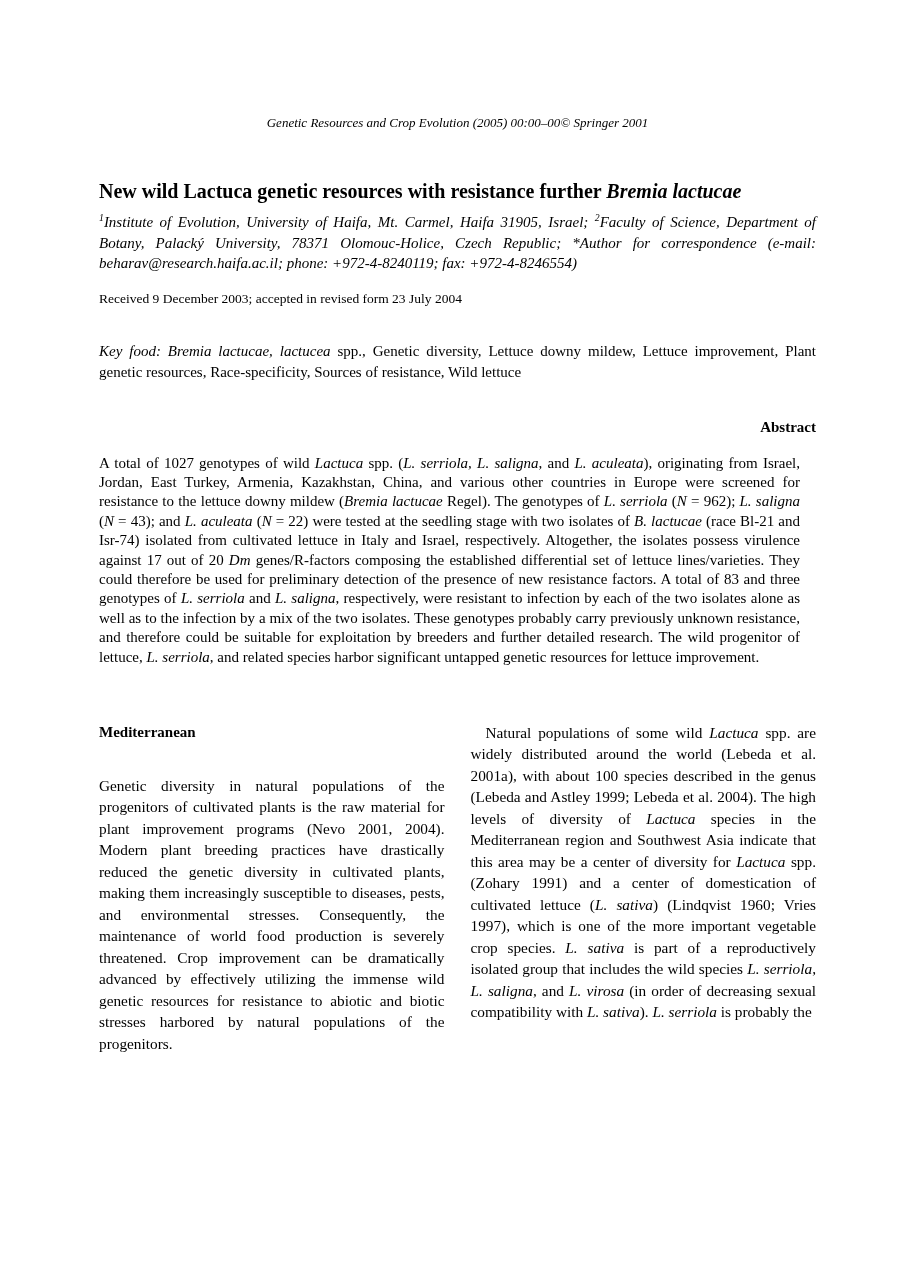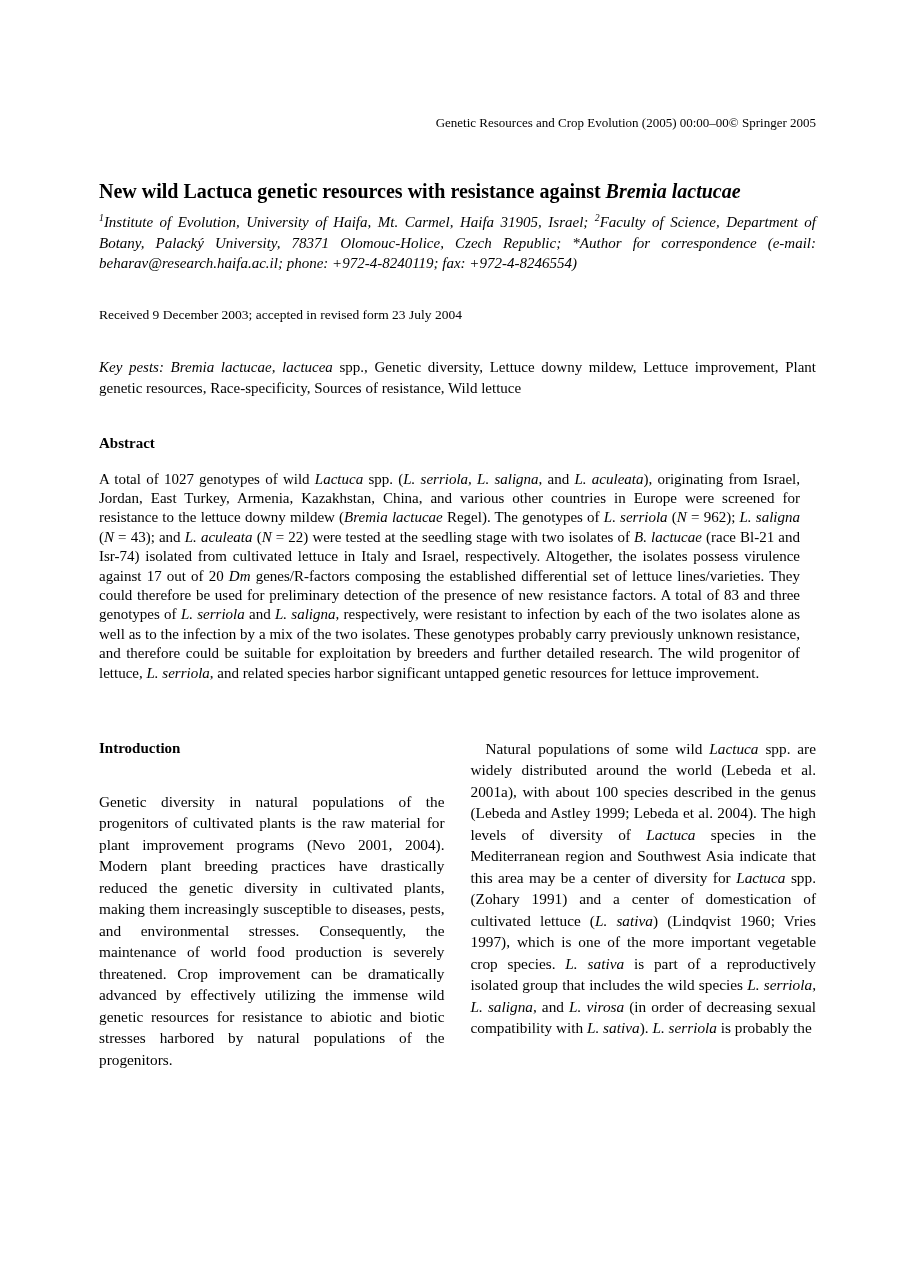--- a/index.html
+++ b/index.html
@@ -21,24 +21,25 @@
   }
   .it { font-style: italic; }
   .bd { font-weight: bold; }
   sup {
     font-size: 0.65em;
     line-height: 0;
     vertical-align: super;
   }
   .masthead {
     display: flex;
-    justify-content: flex-end;
+    justify-content: center;
     align-items: flex-start;
     font-size: 13px;
     line-height: 19px;
+    font-style: italic;
   }
   .masthead-left div { white-space: nowrap; }
   .masthead-right { white-space: nowrap; }
   .title {
     margin: 46px 0 0 0;
     font-size: 20px;
     font-weight: bold;
     line-height: 27px;
   }
   .authors {
@@ -46,38 +47,39 @@
     font-size: 17px;
     line-height: 23px;
   }
   .affiliation {
     margin-top: 7px;
     font-size: 15px;
     line-height: 20.5px;
     text-align: justify;
   }
   .received {
-    margin-top: 32px;
+    margin-top: 16px;
     font-size: 13.5px;
     line-height: 18px;
   }
   .keywords {
     margin-top: 33px;
     font-size: 15px;
     line-height: 21.5px;
     text-align: justify;
   }
   .section-heading {
     margin: 0;
     font-size: 15px;
     font-weight: bold;
     line-height: 20px;
   }
   .abstract-heading {
     margin-top: 33px;
+    text-align: right;
   }
   .abstract-body {
     margin: 17px 16px 0 0;
     font-size: 15px;
     line-height: 19.4px;
     text-align: justify;
   }
   .columns {
     margin-top: 55px;
     display: flex;
@@ -98,39 +100,39 @@
 </style>
 </head>
 <body>
 
 <div class="page">
 
   <header class="masthead">
     <div class="masthead-left">
       <div>Genetic Resources and Crop Evolution (2005) 00:00–00</div>
     </div>
-    <div class="masthead-right">© Springer 2005</div>
+    <div class="masthead-right">© Springer 2001</div>
   </header>
 
-  <h1 class="title"><span class="bd">New wild Lactuca genetic resources with resistance against </span><span class="it bd">Bremia lactucae</span></h1>
+  <h1 class="title"><span class="bd">New wild Lactuca genetic resources with resistance further </span><span class="it bd">Bremia lactucae</span></h1>
 
 
   <div class="affiliation"><sup class="it">1</sup><span class="it">Institute of Evolution, University of Haifa, Mt. Carmel, Haifa 31905, Israel; </span><sup class="it">2</sup><span class="it">Faculty of Science, Department of Botany, Palacký University, 78371 Olomouc-Holice, Czech Republic; *Author for correspondence (e-mail: beharav@research.haifa.ac.il; phone: +972-4-8240119; fax: +972-4-8246554)</span></div>
 
   <div class="received">Received 9 December 2003; accepted in revised form 23 July 2004</div>
 
-  <div class="keywords"><span class="it">Key pests: </span><span class="it">Bremia lactucae, lactucea</span><span> spp., Genetic diversity, Lettuce downy mildew, Lettuce improvement, Plant genetic resources, Race-specificity, Sources of resistance, Wild lettuce</span></div>
+  <div class="keywords"><span class="it">Key food: </span><span class="it">Bremia lactucae, lactucea</span><span> spp., Genetic diversity, Lettuce downy mildew, Lettuce improvement, Plant genetic resources, Race-specificity, Sources of resistance, Wild lettuce</span></div>
 
   <h2 class="section-heading abstract-heading">Abstract</h2>
 
   <p class="abstract-body"><span>A total of 1027 genotypes of wild </span><span class="it">Lactuca</span><span> spp. (</span><span class="it">L. serriola, L. saligna</span><span>, and </span><span class="it">L. aculeata</span><span>), originating from Israel, Jordan, East Turkey, Armenia, Kazakhstan, China, and various other countries in Europe were screened for resistance to the lettuce downy mildew (</span><span class="it">Bremia lactucae</span><span> Regel). The genotypes of </span><span class="it">L. serriola</span><span> (</span><span class="it">N</span><span> = 962); </span><span class="it">L. saligna</span><span> (</span><span class="it">N</span><span> = 43); and </span><span class="it">L. aculeata</span><span> (</span><span class="it">N</span><span> = 22) were tested at the seedling stage with two isolates of </span><span class="it">B. lactucae</span><span> (race Bl-21 and Isr-74) isolated from cultivated lettuce in Italy and Israel, respectively. Altogether, the isolates possess virulence against 17 out of 20 </span><span class="it">Dm</span><span> genes/R-factors composing the established differential set of lettuce lines/varieties. They could therefore be used for preliminary detection of the presence of new resistance factors. A total of 83 and three genotypes of </span><span class="it">L. serriola</span><span> and </span><span class="it">L. saligna</span><span>, respectively, were resistant to infection by each of the two isolates alone as well as to the infection by a mix of the two isolates. These genotypes probably carry previously unknown resistance, and therefore could be suitable for exploitation by breeders and further detailed research. The wild progenitor of lettuce, </span><span class="it">L. serriola</span><span>, and related species harbor significant untapped genetic resources for lettuce improvement.</span></p>
 
   <div class="columns">
     <div class="col">
-      <h2 class="section-heading">Introduction</h2>
+      <h2 class="section-heading">Mediterranean</h2>
       <p class="col-para"><span>Genetic diversity in natural populations of the progenitors of cultivated plants is the raw material for plant improvement programs (Nevo 2001, 2004). Modern plant breeding practices have drastically reduced the genetic diversity in cultivated plants, making them increasingly susceptible to diseases, pests, and environmental stresses. Consequently, the maintenance of world food production is severely threatened. Crop improvement can be dramatically advanced by effectively utilizing the immense wild genetic resources for resistance to abiotic and biotic stresses harbored by natural populations of the progenitors.</span></p>
     </div>
     <div class="col">
       <p class="col-para no-top indent"><span>Natural populations of some wild </span><span class="it">Lactuca</span><span> spp. are widely distributed around the world (Lebeda et al. 2001a), with about 100 species described in the genus (Lebeda and Astley 1999; Lebeda et al. 2004). The high levels of diversity of </span><span class="it">Lactuca</span><span> species in the Mediterranean region and Southwest Asia indicate that this area may be a center of diversity for </span><span class="it">Lactuca</span><span> spp. (Zohary 1991) and a center of domestication of cultivated lettuce (</span><span class="it">L. sativa</span><span>) (Lindqvist 1960; Vries 1997), which is one of the more important vegetable crop species. </span><span class="it">L. sativa</span><span> is part of a reproductively isolated group that includes the wild species </span><span class="it">L. serriola</span><span>, </span><span class="it">L. saligna</span><span>, and </span><span class="it">L. virosa</span><span> (in order of decreasing sexual compatibility with </span><span class="it">L. sativa</span><span>). </span><span class="it">L. serriola</span><span> is probably the</span></p>
     </div>
   </div>
 
 </div>
 
 </body></html>

